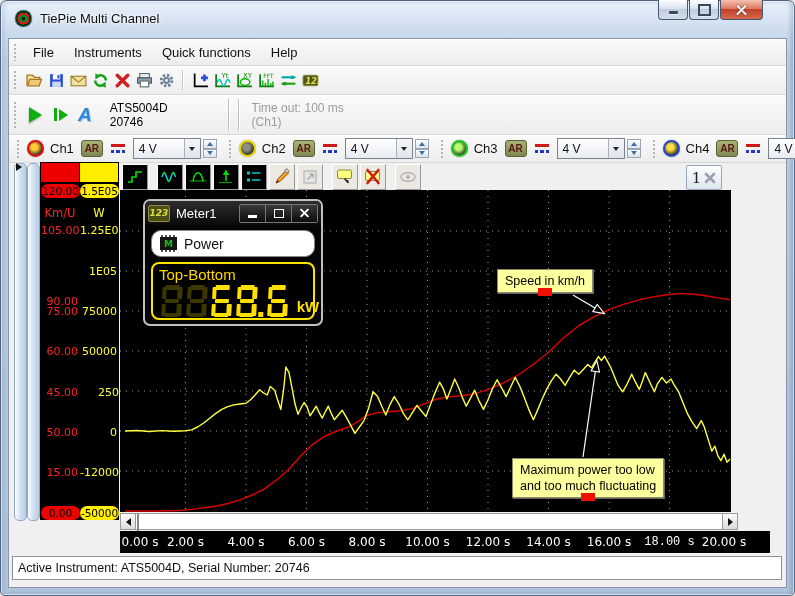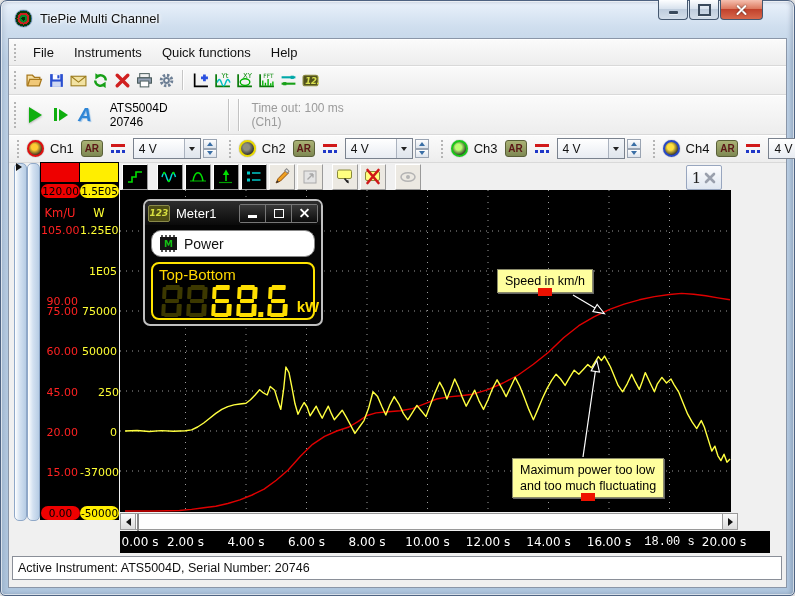--- a/index.html
+++ b/index.html
@@ -439,24 +439,24 @@
         <div class="tick" style="left: 1px; top: 62.3px; color: rgb(255, 34, 34);">105.00</div>
         <div class="tick" style="left: 40px; top: 62.3px; color: rgb(255, 255, 51);">1.25E05</div>
         <div class="tick" style="left: 1px; top: 102.6px; color: rgb(255, 34, 34); margin-top: 30px;">90.00</div>
         <div class="tick" style="left: 40px; top: 102.6px; color: rgb(255, 255, 51);">1E05</div>
         <div class="tick" style="left: 1px; top: 142.9px; color: rgb(255, 34, 34);">75.00</div>
         <div class="tick" style="left: 40px; top: 142.9px; color: rgb(255, 255, 51);">75000</div>
         <div class="tick" style="left: 1px; top: 183.2px; color: rgb(255, 34, 34);">60.00</div>
         <div class="tick" style="left: 40px; top: 183.2px; color: rgb(255, 255, 51);">50000</div>
         <div class="tick" style="left: 1px; top: 223.5px; color: rgb(255, 34, 34);">45.00</div>
         <div class="tick" style="left: 56px; top: 223.5px; color: rgb(255, 255, 51);">25000</div>
-        <div class="tick" style="left: 1px; top: 263.8px; color: rgb(255, 34, 34);">20.00</div>
+        <div class="tick" style="left: 1px; top: 263.8px; color: rgb(255, 34, 34);">50.00</div>
         <div class="tick" style="left: 40px; top: 263.8px; color: rgb(255, 255, 51);">0</div>
         <div class="tick" style="left: 1px; top: 304.1px; color: rgb(255, 34, 34);">15.00</div>
-        <div class="tick" style="left: 40px; top: 304.1px; color: rgb(255, 255, 51);">-37000</div>
+        <div class="tick" style="left: 40px; top: 304.1px; color: rgb(255, 255, 51);">-12000</div>
         <div class="ax-pill" style="left: 1px; top: 344.4px; background: rgb(238, 0, 0);">0.00</div>
         <div class="ax-pill" style="left: 40px; top: 344.4px; background: rgb(255, 238, 0);">-50000</div>
       </div>
   </div>
 
   <div id="plot">
     <svg id="plot-svg" width="611" height="322">
         <line x1="65.5" y1="0" x2="65.5" y2="322" stroke="#9a9a9a" stroke-width="1" stroke-dasharray="1 5"></line>
         <line x1="126" y1="0" x2="126" y2="322" stroke="#9a9a9a" stroke-width="1" stroke-dasharray="1 5"></line>
         <line x1="186.5" y1="0" x2="186.5" y2="322" stroke="#9a9a9a" stroke-width="1" stroke-dasharray="1 5"></line>

